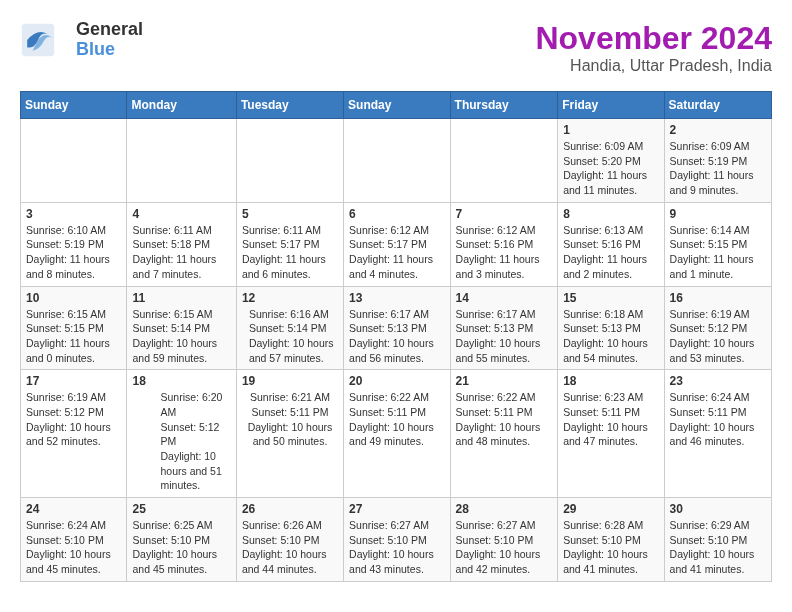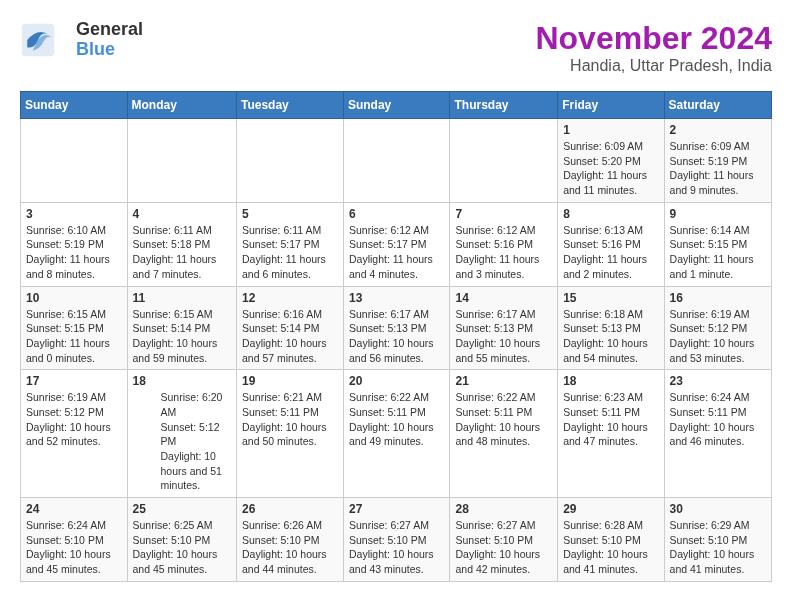--- a/index.html
+++ b/index.html
@@ -198,21 +198,21 @@
 Daylight: 11 hours and 0 minutes.</div>
         </td>
         <td>
           <div class="day-number">11</div>
           <div class="day-info" style="white-space: pre-line;">Sunrise: 6:15 AM
 Sunset: 5:14 PM
 Daylight: 10 hours and 59 minutes.</div>
         </td>
         <td>
           <div class="day-number">12</div>
-          <div class="day-info" style="white-space: pre-line;">Sunrise: 6:16 AM
+          <div class="day-info" style="white-space: pre-line; margin-left: 7px;">Sunrise: 6:16 AM
 Sunset: 5:14 PM
 Daylight: 10 hours and 57 minutes.</div>
         </td>
         <td>
           <div class="day-number">13</div>
           <div class="day-info" style="white-space: pre-line;">Sunrise: 6:17 AM
 Sunset: 5:13 PM
 Daylight: 10 hours and 56 minutes.</div>
         </td>
         <td>
@@ -242,21 +242,21 @@
 Daylight: 10 hours and 52 minutes.</div>
         </td>
         <td>
           <div class="day-number">18</div>
           <div class="day-info" style="white-space: pre-line; margin-left: 28px;">Sunrise: 6:20 AM
 Sunset: 5:12 PM
 Daylight: 10 hours and 51 minutes.</div>
         </td>
         <td>
           <div class="day-number">19</div>
-          <div class="day-info" style="white-space: pre-line;">Sunrise: 6:21 AM
+          <div class="day-info" style="white-space: pre-line; text-align: center;">Sunrise: 6:21 AM
 Sunset: 5:11 PM
 Daylight: 10 hours and 50 minutes.</div>
         </td>
         <td>
           <div class="day-number">20</div>
           <div class="day-info" style="white-space: pre-line;">Sunrise: 6:22 AM
 Sunset: 5:11 PM
 Daylight: 10 hours and 49 minutes.</div>
         </td>
         <td>

